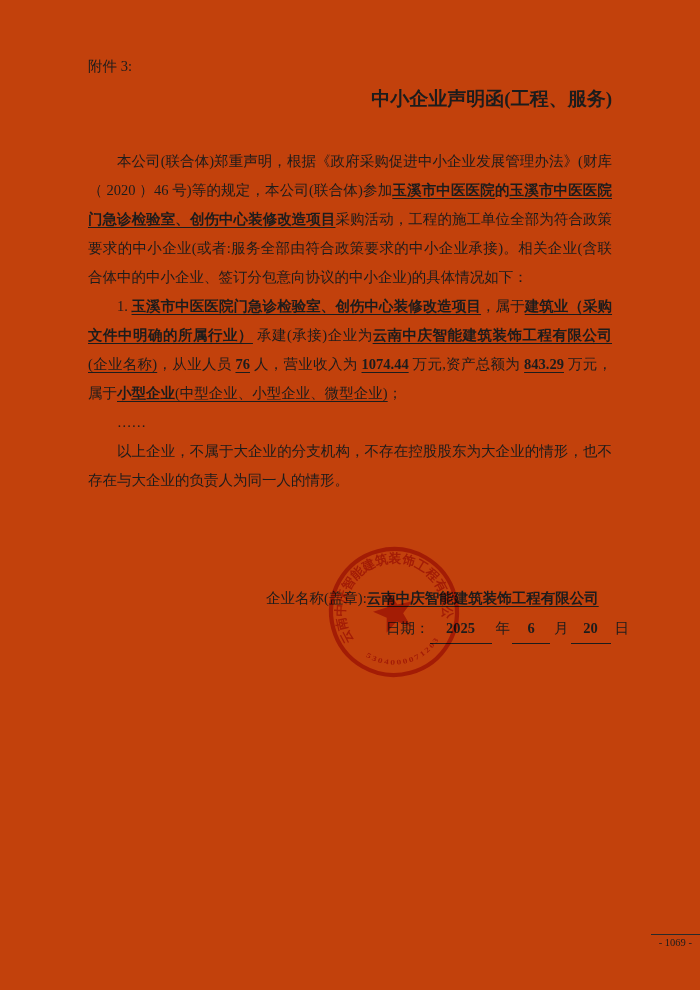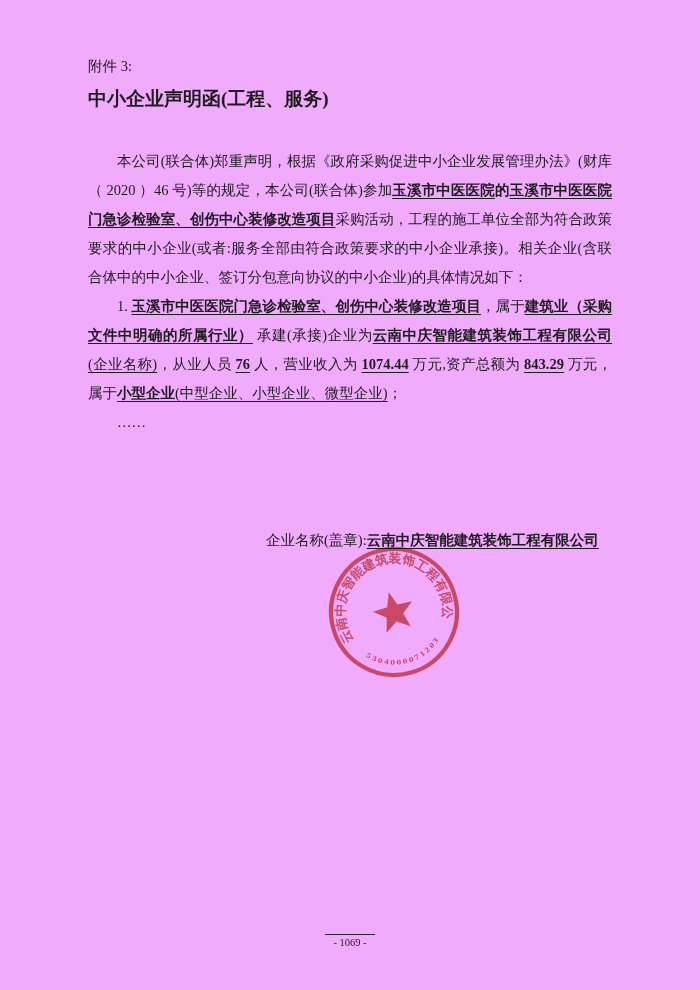--- a/index.html
+++ b/index.html
@@ -1,40 +1,40 @@
 <!DOCTYPE html>
 <html><head>
 <meta charset="utf-8">
 <style>
   html, body { margin: 0; padding: 0; background: #ffffff; }
   .page {
     position: relative;
     width: 700px;
     height: 990px;
-    background: #f0abfc;
+    background: #c2410c;
     font-family: "Liberation Serif", "DejaVu Serif", serif;
     color: #1c1c1c;
     overflow: hidden;
   }
   .content {
     position: absolute;
     left: 88px;
     top: 56px;
     width: 524px;
   }
   .attachment {
     font-size: 14.5px;
     line-height: 20px;
   }
   .doc-title {
     margin-top: 10px;
     font-size: 19px;
     line-height: 26px;
     font-weight: 700;
-    text-align: left;
+    text-align: right;
   }
   .body-para {
     margin: 0;
     font-size: 14.5px;
     line-height: 29px;
     text-align: justify;
     text-indent: 2em;
   }
   .first-para { margin-top: 35px; }
   .b { font-weight: 700; }
@@ -78,21 +78,21 @@
     transform: rotate(-15deg);
     opacity: 0.82;
     mix-blend-mode: multiply;
     pointer-events: none;
   }
   .footer {
     position: absolute;
     top: 932px;
     left: 0;
     width: 100%;
-    text-align: center;
+    text-align: right;
   }
   .footer-inner {
     display: inline-block;
     border-top: 1.5px solid #2a2a2a;
     padding: 1px 8px 0 8px;
     font-size: 10.5px;
     line-height: 13px;
   }
 </style>
 </head>
@@ -101,24 +101,28 @@
 <div class="page">
   <div class="content">
 
     <div class="attachment">附件 3:</div>
 
     <div class="doc-title">中小企业声明函(工程、服务)</div>
 
     <p class="body-para first-para"><span>本公司(联合体)郑重声明，根据《政府采购促进中小企业发展管理办法》(财库（ 2020 ）46 号)等的规定，本公司(联合体)参加</span><span class="b u">玉溪市中医医院</span><span class="b">的</span><span class="b u">玉溪市中医医院门急诊检验室、创伤中心装修改造项目</span><span>采购活动，工程的施工单位全部为符合政策要求的中小企业(或者:服务全部由符合政策要求的中小企业承接)。相关企业(含联合体中的中小企业、签订分包意向协议的中小企业)的具体情况如下：</span></p>
     <p class="body-para"><span>1. </span><span class="b u">玉溪市中医医院门急诊检验室、创伤中心装修改造项目</span><span>，属于</span><span class="b u">建筑业（采购文件中明确的所属行业）</span><span> 承建(承接)企业为</span><span class="b u">云南中庆智能建筑装饰工程有限公司</span><span class="u">(企业名称)</span><span>，从业人员 </span><span class="b u">76</span><span> 人，营业收入为 </span><span class="b u">1074.44</span><span> 万元,资产总额为 </span><span class="b u">843.29</span><span> 万元，属于</span><span class="b u">小型企业</span><span class="u">(中型企业、小型企业、微型企业)</span><span>；</span></p>
     <p class="body-para"><span>……</span></p>
+    <p class="body-para"><span>以上企业，不属于大企业的分支机构，不存在控股股东为大企业的情形，也不存在与大企业的负责人为同一人的情形。</span></p>
 
     <div class="signature">
       <div class="sig-unit-line">
         <span>企业名称(盖章):</span><span class="sig-company">云南中庆智能建筑装饰工程有限公司</span>
+      </div>
+      <div class="sig-date-line">
+        <span>日期：</span><span class="blank blank-year">2025</span><span class="date-suffix">年</span><span class="blank blank-month">6</span><span class="date-suffix">月</span><span class="blank blank-day">20</span><span class="date-suffix">日</span>
       </div>
     </div>
 
 
   </div>
 
   <svg class="stamp" viewBox="0 0 160 160" xmlns="http://www.w3.org/2000/svg">
     <circle cx="80" cy="80" r="74" fill="none" stroke-width="5" stroke="#cf4a44"></circle>
     <polygon points="80,56 86.2,72.5 103.8,73.3 90,84.2 94.7,101.2 80,91.5 65.3,101.2 70,84.2 56.2,73.3 73.8,72.5" fill="#cf4a44"></polygon>
     <path id="stamp-arc-top" d="M 25.5,99.8 A 58,58 0 1 1 134.5,99.8" fill="none"></path>

